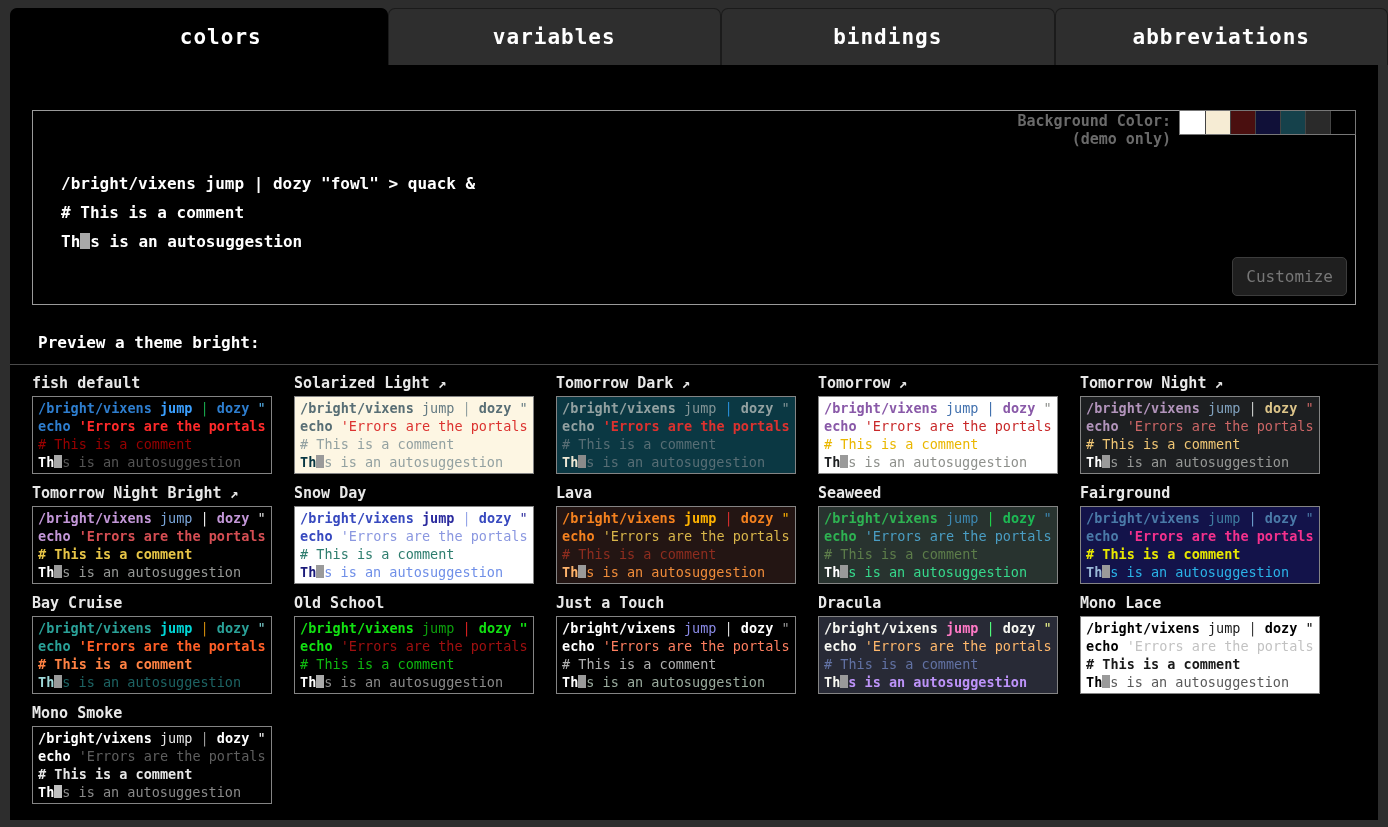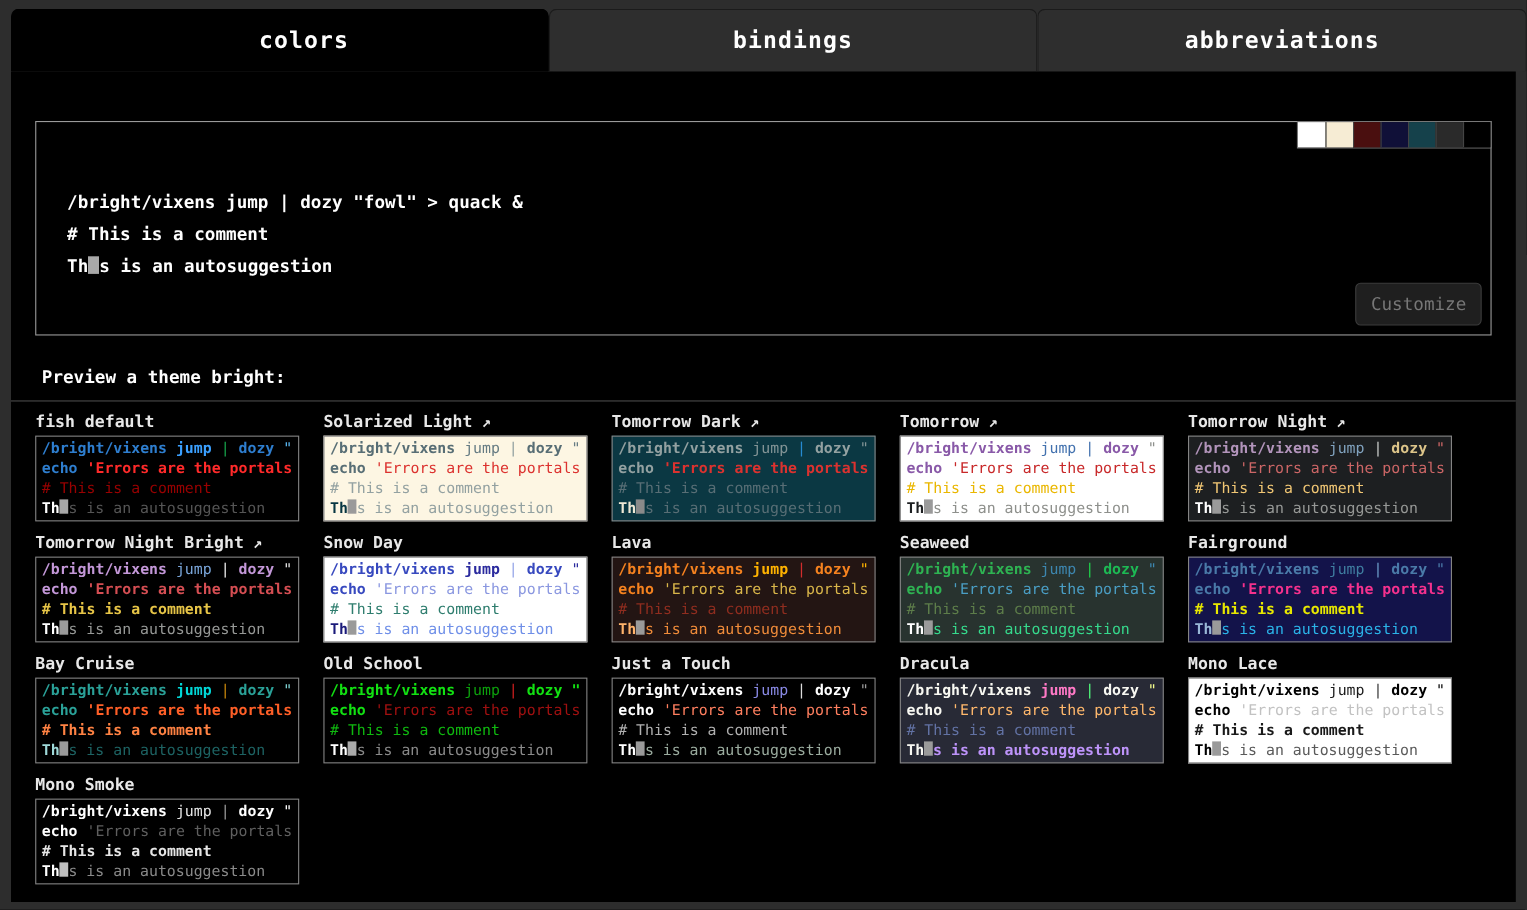--- a/index.html
+++ b/index.html
@@ -81,28 +81,31 @@
   .mini-cursor {
     display:inline-block; width:8px; height:13px; background:#9a9a9a;
     vertical-align:-1px;
   }
 </style>
 </head>
 <body>
 
 <div class="tab-bar">
     <div class="tab active">colors</div>
+    <div class="tab">variables</div>
     <div class="tab">bindings</div>
     <div class="tab">abbreviations</div>
   </div>
 
 <div class="content">
 
   <div class="preview-panel">
     <div class="bg-picker">
+      <div class="bg-label"><span>Background Color:</span>
+<span>(demo only)</span></div>
       <div class="swatch-row">
           <div class="swatch" style="background: rgb(255, 255, 255);"></div>
           <div class="swatch" style="background: rgb(246, 236, 212);"></div>
           <div class="swatch" style="background: rgb(74, 15, 15);"></div>
           <div class="swatch" style="background: rgb(16, 16, 56);"></div>
           <div class="swatch" style="background: rgb(21, 65, 75);"></div>
           <div class="swatch" style="background: rgb(42, 42, 42);"></div>
           <div class="swatch" style="background: rgb(0, 0, 0);"></div>
         </div>
     </div>

